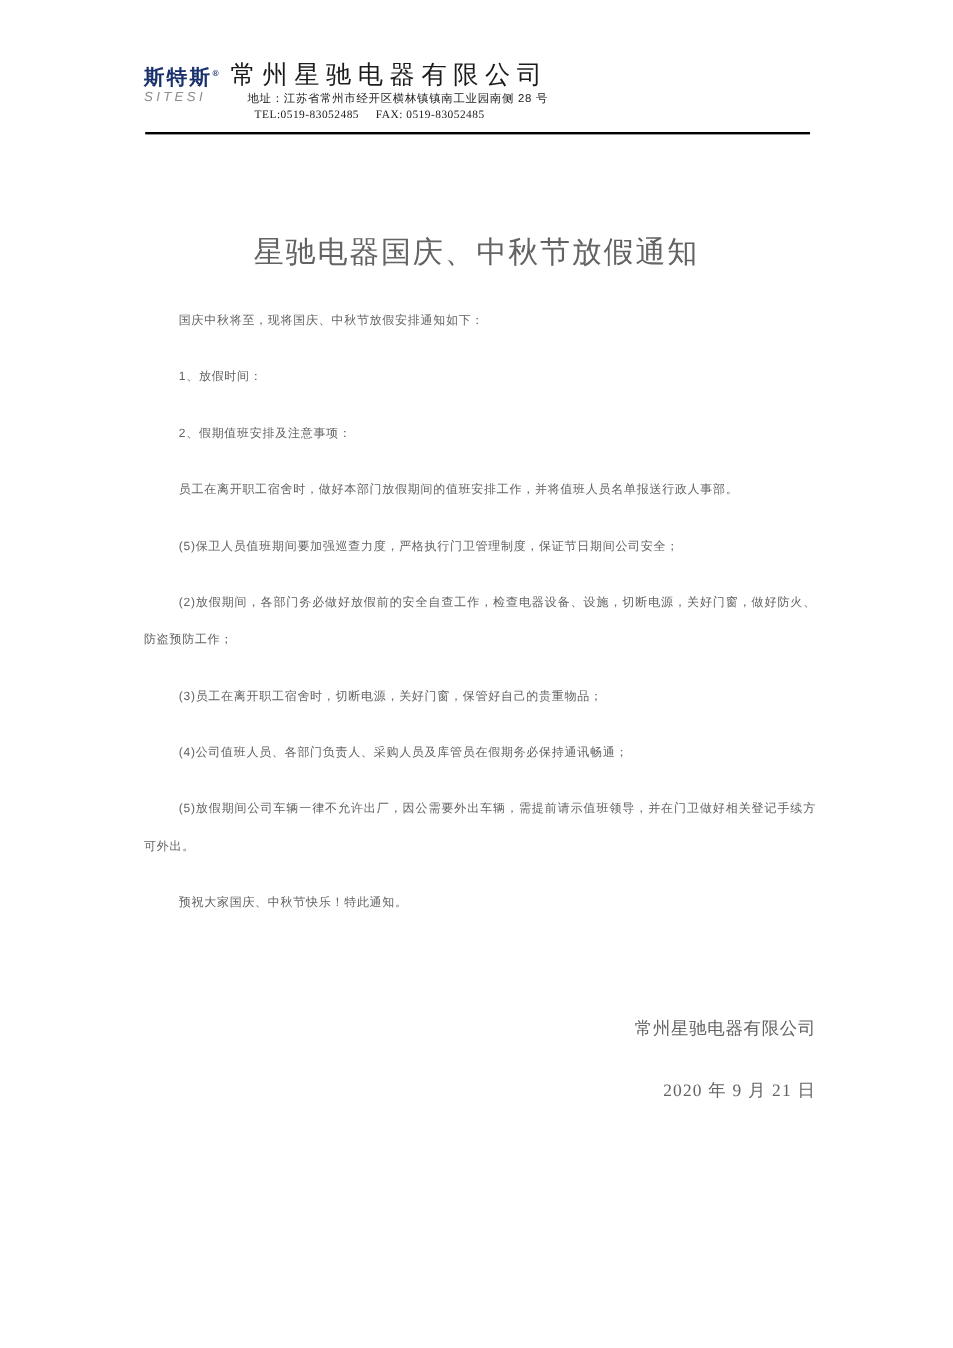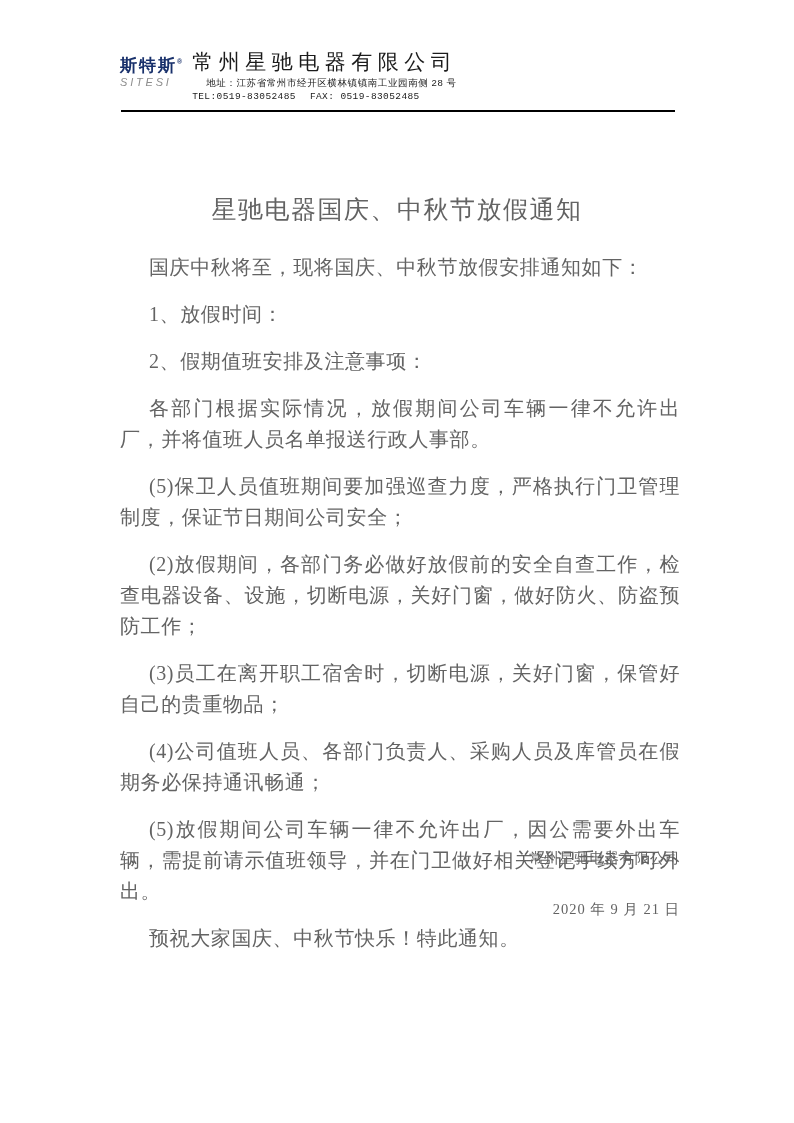--- a/index.html
+++ b/index.html
@@ -89,26 +89,27 @@
     font-family: "Liberation Sans", "DejaVu Sans", sans-serif;
     font-size: 9.5px;
     line-height: 13px;
     color: #1b1b1b;
     letter-spacing: 0.6px;
     margin-top: 2px;
     margin-left: 14px;
     white-space: nowrap;
   }
   .company-contact {
-    font-family: Liberation Mono, monospace;
+    font-family: Liberation Serif, serif;
     font-size: 9.5px;
     line-height: 13px;
     color: #1b1b1b;
     letter-spacing: 0.4px;
     margin-top: 1px;
+    margin-left: 20px;
     white-space: nowrap;
     text-align: center;
   }
   .contact-gap {
     display: inline-block;
     width: 14px;
   }
 
   .header-rule {
     position: absolute;
@@ -134,22 +135,22 @@
   }
 
   
   .body-area {
     position: absolute;
     left: 120px;
     top: 252px;
     width: 560px;
   }
   .para {
-    font-family: Liberation Serif, serif;
-    font-size: 20px;
+    font-family: Liberation Sans, sans-serif;
+    font-size: 10px;
     line-height: 31px;
     color: #636363;
     letter-spacing: 0.6px;
     text-align: justify;
     margin: 0 0 16px 0;
   }
   .para.indent {
     text-indent: 29px;
   }
 
@@ -206,21 +207,21 @@
 
   <div class="body-area">
 
     <p class="para indent">国庆中秋将至，现将国庆、中秋节放假安排通知如下：</p>
 
     <p class="para indent">1、放假时间：</p>
 
 
     <p class="para indent">2、假期值班安排及注意事项：</p>
 
-    <p class="para indent">各部门根据实际情况，放假期间公司车辆一律不允许出厂，并将值班人员名单报送行政人事部。</p>
+    <p class="para indent">员工在离开职工宿舍时，做好本部门放假期间的值班安排工作，并将值班人员名单报送行政人事部。</p>
 
     <p class="para indent">(5)保卫人员值班期间要加强巡查力度，严格执行门卫管理制度，保证节日期间公司安全；</p>
 
     <p class="para indent">(2)放假期间，各部门务必做好放假前的安全自查工作，检查电器设备、设施，切断电源，关好门窗，做好防火、防盗预防工作；</p>
 
     <p class="para indent">(3)员工在离开职工宿舍时，切断电源，关好门窗，保管好自己的贵重物品；</p>
 
     <p class="para indent">(4)公司值班人员、各部门负责人、采购人员及库管员在假期务必保持通讯畅通；</p>
 
     <p class="para indent">(5)放假期间公司车辆一律不允许出厂，因公需要外出车辆，需提前请示值班领导，并在门卫做好相关登记手续方可外出。</p>

